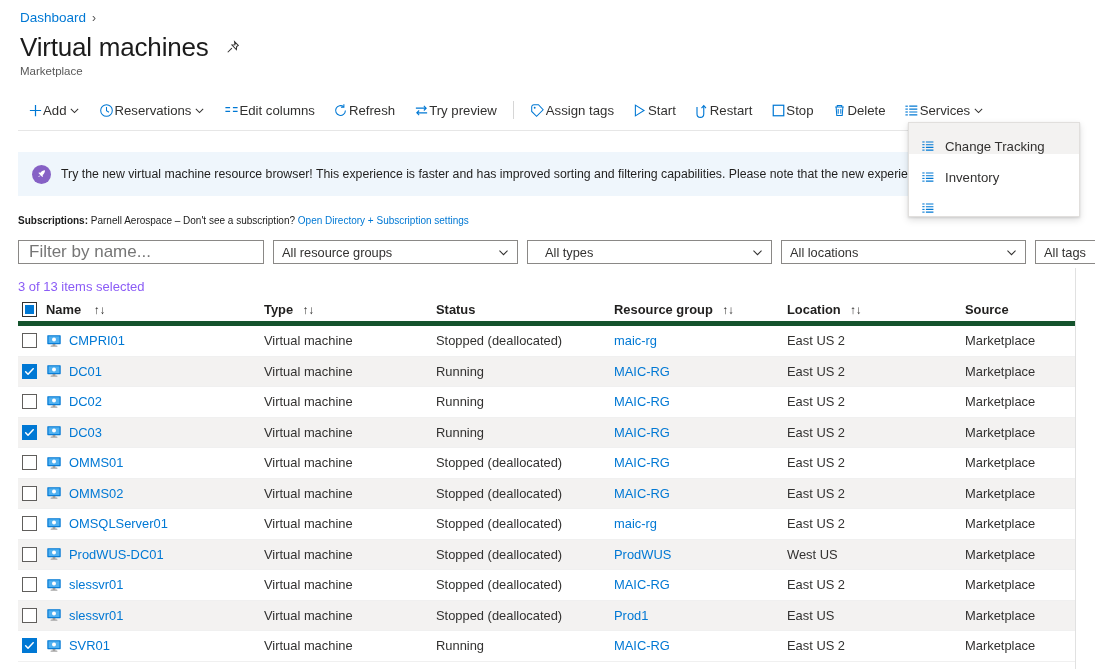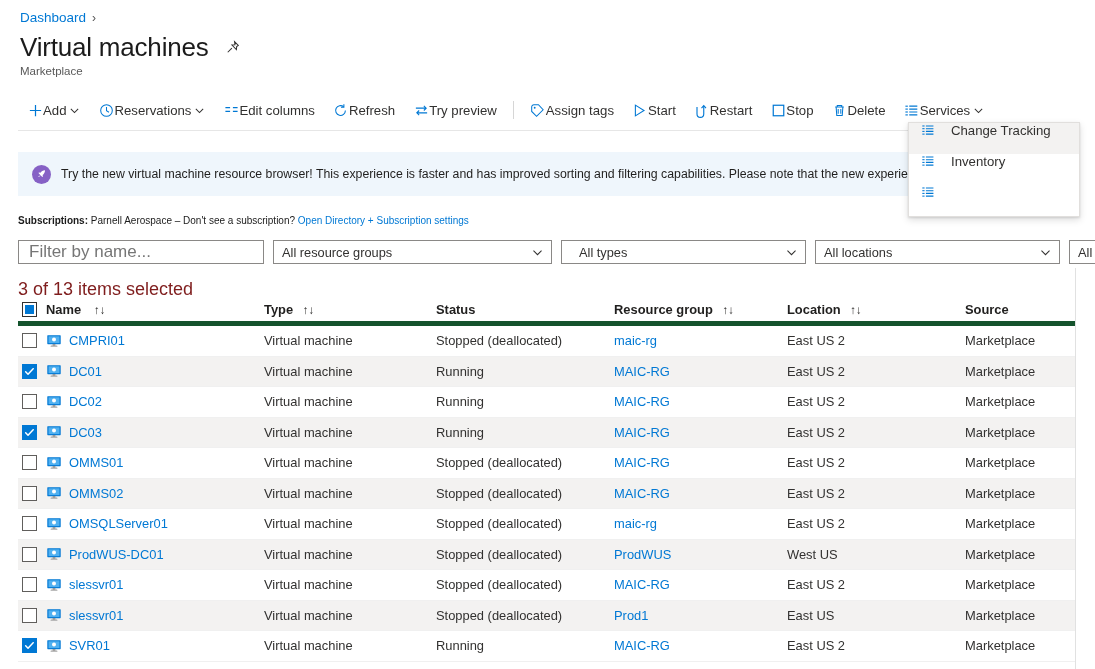--- a/index.html
+++ b/index.html
@@ -39,21 +39,21 @@
   .tb-sep { width:1px; height:18px; background:#d6d6d6; margin:0 7px; }
   .toolbar-rule { position:absolute; left:18px; top:130px; width:1058px; height:1px; background:#e6e6e6; }
 
   
   .dropdown {
     position:absolute; left:908px; top:122px; width:172px;
     background:#ffffff; border:1px solid #e1dfdd;
     box-shadow: 0 3.2px 7.2px rgba(0,0,0,.132), 0 .6px 1.8px rgba(0,0,0,.108);
     z-index:50; padding:0;
   }
-  .dd-item { display:flex; align-items:flex-start; gap:15px; height:31px; padding:0 12px; font-size:13.2px; color:#323130; cursor:pointer; }
+  .dd-item { display:flex; align-items:flex-end; gap:9px; height:31px; padding:0 12px; font-size:13.2px; color:#323130; cursor:pointer; }
   .dd-item.hovered { background:#f3f2f1; }
   .dd-item .ic { width:15px; height:15px; display:inline-flex; flex:0 0 15px; }
 
   
   .banner {
     position:absolute; left:18px; top:152px; width:1058px; height:44px;
     background:#eff6fc; display:flex; align-items:center; padding:0 14px; gap:10px;
     overflow:hidden;
   }
   .banner .rocket { width:19px; height:19px; border-radius:50%; background:#8661c5; display:flex; align-items:center; justify-content:center; flex:0 0 19px; }
@@ -65,27 +65,27 @@
   .subs a { color:#0078d4; text-decoration:none; cursor:pointer; }
 
   
   .filters { position:absolute; left:18px; top:240px; display:flex; gap:9px; }
   .fl { height:24px; border:1px solid #8a8886; background:#fff; display:flex; align-items:center; padding:0 8px; font-size:12.8px; color:#323130; }
   .fl input { border:none; outline:none; font-size:17px; font-family:inherit; width:100%; background:transparent; color:#323130; }
   .fl input::placeholder { color:#767676; }
   .fl.sel { justify-content:space-between; cursor:pointer; }
   .fl .chev { width:11px; height:11px; display:inline-flex; margin-left:8px; }
   .fl-name { width:246px; }
-  .fl-rg { width:279px; }
+  .fl-rg { width:245px; }
   .fl-types { width:245px;padding-left:17px; }
   .fl-loc { width:245px; }
   .fl-tags { width:95px; }
 
   
-  .selcount { position:absolute; left:18px; top:279px; font-size:18px; color:#7f1d1d; }
+  .selcount { position:absolute; left:18px; top:279px; font-size:13px; color:#8b5cf6; }
 
   
   .tbl { position:absolute; left:18px; top:298px; width:1058px; }
   .thead { display:flex; align-items:center; height:28px; font-size:12.9px; font-weight:700; color:#201f1e; border-bottom:5px solid #14532d;}
   .trow { display:flex; align-items:center; height:30.5px; font-size:12.9px; color:#323130; border-bottom:1px solid #f0f0f0; }
   .trow.alt { background:#f3f2f1; }
   .c-chk  { width:28px; flex:0 0 28px; display:flex; align-items:center; padding-left:4px;}
   .c-name { width:218px; flex:0 0 218px; display:flex; align-items:center; gap:7px; }
   .c-type { width:172px; flex:0 0 172px; }
   .c-stat { width:178px; flex:0 0 178px; }

